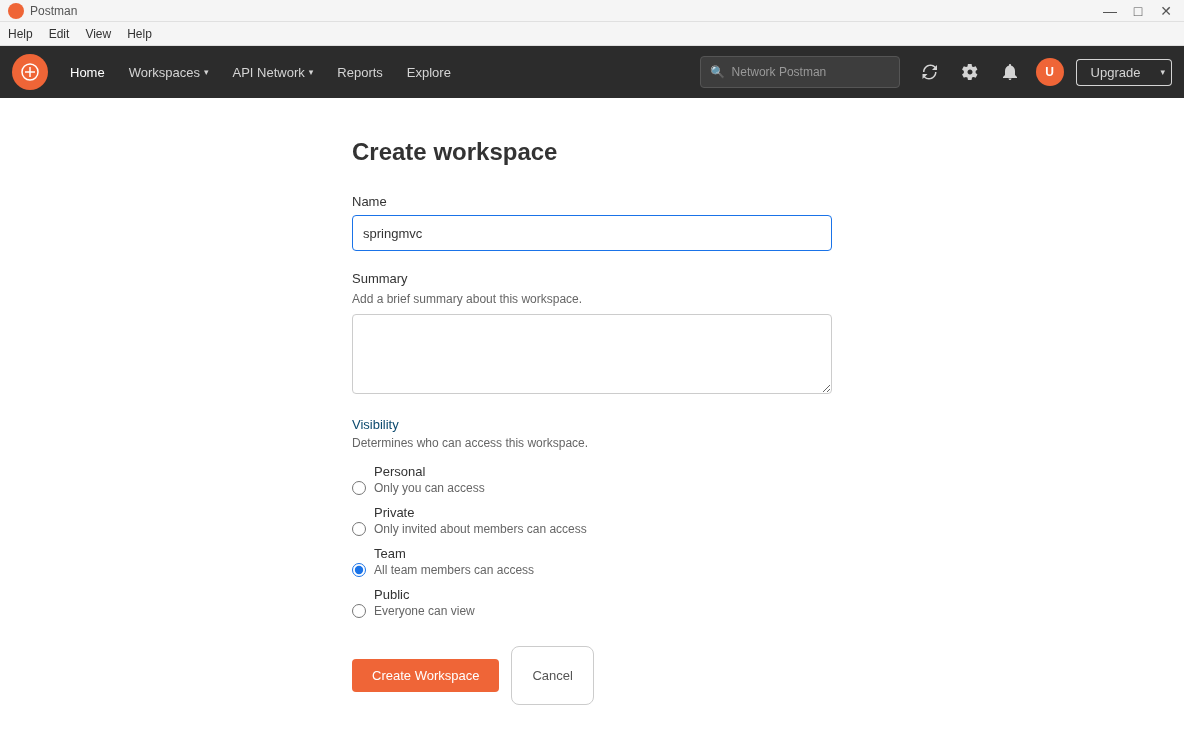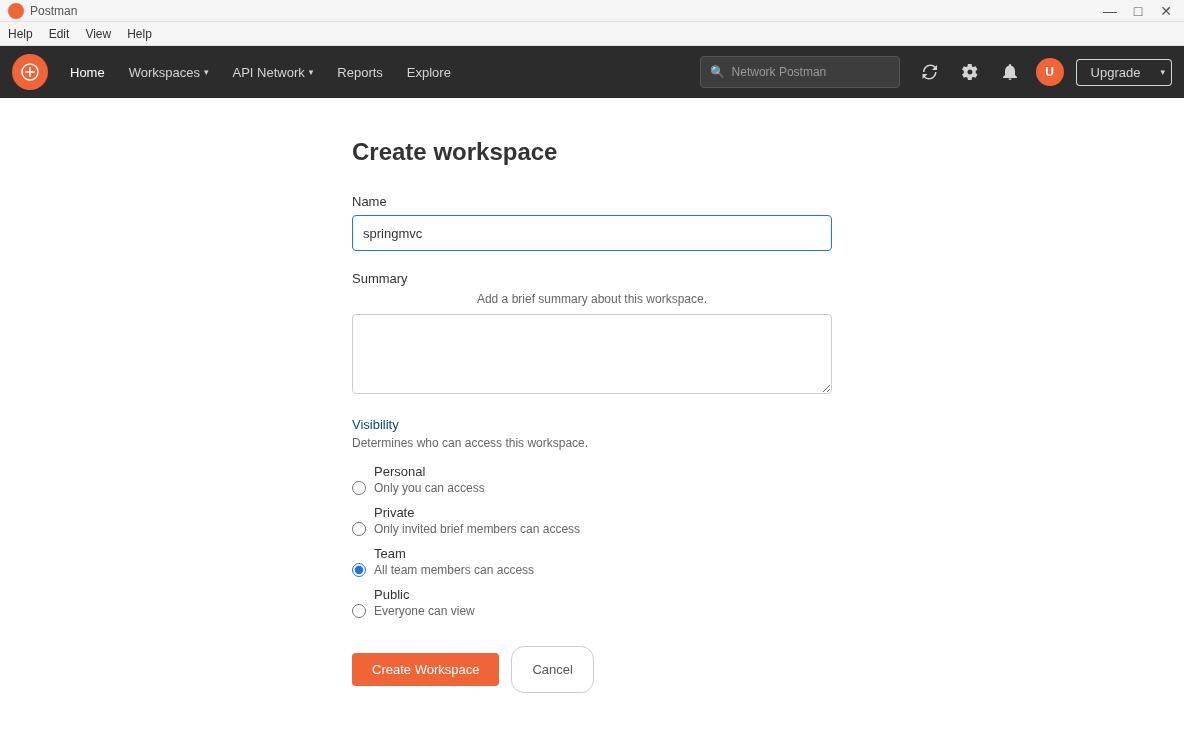--- a/index.html
+++ b/index.html
@@ -229,21 +229,20 @@
       font-size: 13px;
       color: #333;
       outline: none;
       resize: vertical;
     }
 
     .form-sublabel {
       font-size: 12px;
       color: #666;
       margin-bottom: 8px;
-      text-align: center;
     }
 
     .visibility-section { margin-bottom: 24px; }
 
     .visibility-title {
       font-size: 13px;
       font-weight: 500;
       color: #0c4a6e;
       margin-bottom: 4px;
     }
@@ -301,22 +300,22 @@
       border-radius: 4px;
       font-size: 13px;
       font-weight: 500;
       cursor: pointer;
     }
 
     .btn-cancel {
       background: transparent;
       color: #555;
       border: 1px solid #ccc;
-      padding: 15px 20px;
-      border-radius: 13px;
+      padding: 21px 20px;
+      border-radius: 8px;
       font-size: 13px;
       cursor: pointer;
     }
 
     .page-wrapper {
       display: flex;
       flex-direction: column;
       height: 740px;
     }
   </style>
@@ -422,21 +421,21 @@
             <div class="radio-content">
               <span class="radio-label">Personal</span>
               <span class="radio-sublabel">Only you can access</span>
             </div>
           </label>
 
           <label class="radio-option">
             <input type="radio" name="visibility" class="radio-input" style="accent-color: rgb(26, 115, 232);">
             <div class="radio-content">
               <span class="radio-label">Private</span>
-              <span class="radio-sublabel">Only invited brief members can access</span>
+              <span class="radio-sublabel">Only invited about members can access</span>
             </div>
           </label>
 
           <label class="radio-option">
             <input type="radio" name="visibility" class="radio-input" checked="" style="accent-color: rgb(26, 115, 232);">
             <div class="radio-content">
               <span class="radio-label">Team</span>
               <span class="radio-sublabel">All team members can access</span>
             </div>
           </label>

